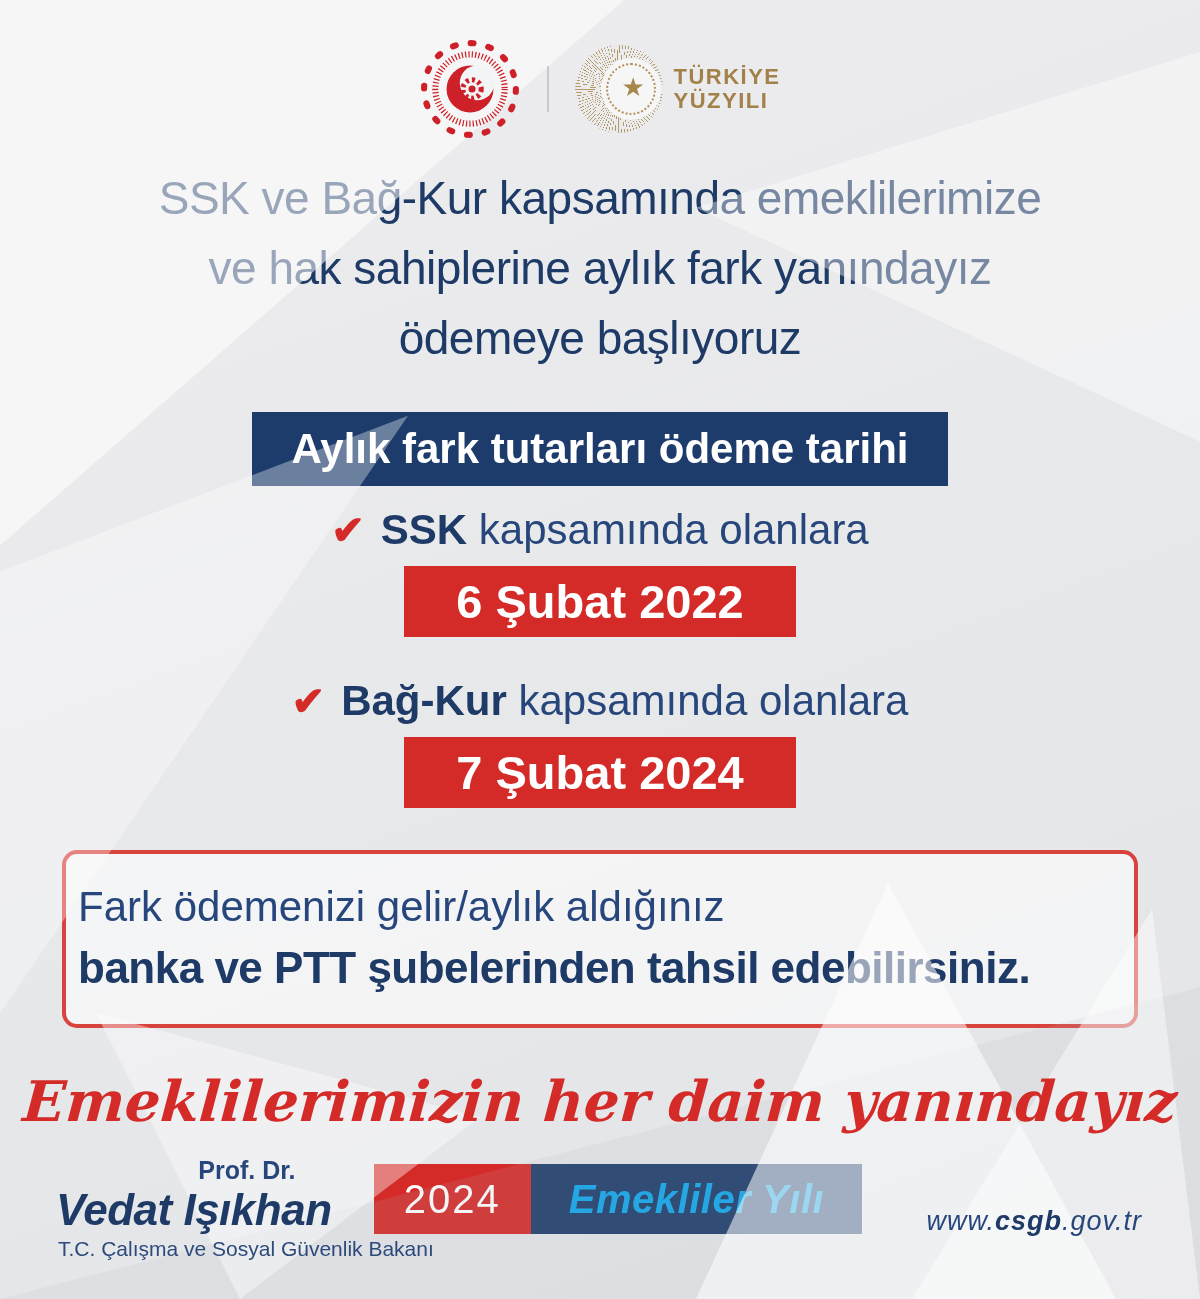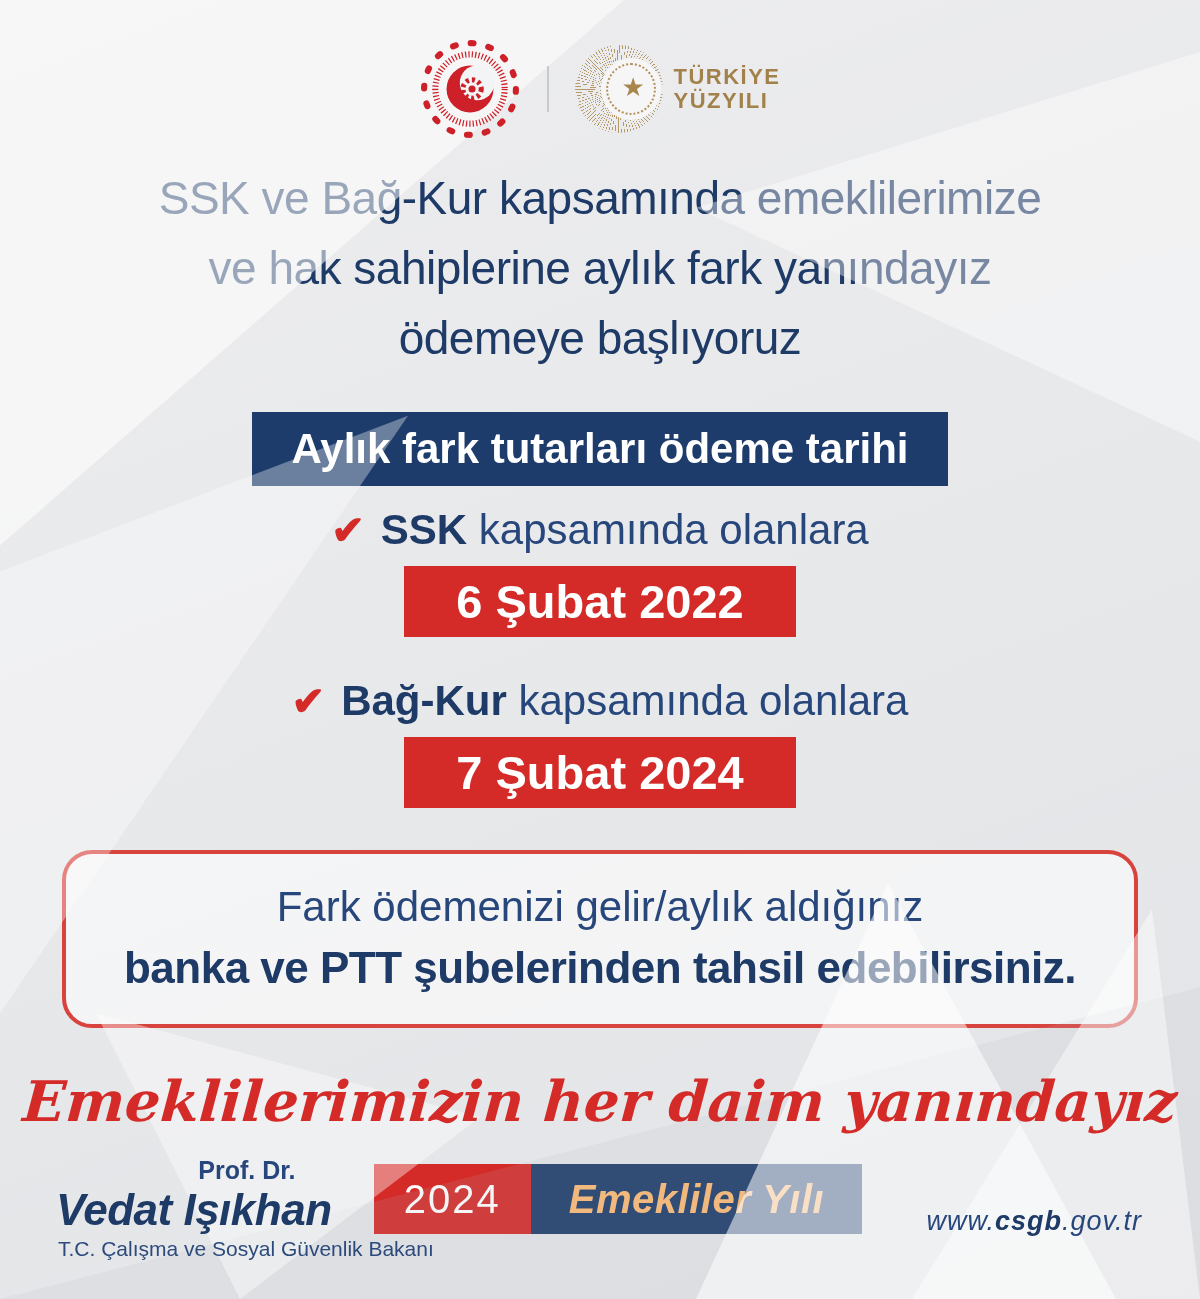--- a/index.html
+++ b/index.html
@@ -101,23 +101,22 @@
     color: #ffffff;
     font-weight: bold;
     font-size: 47px;
     padding: 8px 52px;
   }
 
   
   .info-box {
     margin: 42px 62px 0;
     border: 4px solid #d8433d;
-    border-radius: 30px;
+    border-radius: 15px;
     background: rgba(255,255,255,.55);
-    text-align: center;
     padding: 24px 12px 26px;
     line-height: 1.4;
   }
   .info-line1 { font-size: 42px; color: #27477c; }
   .info-line2 { font-size: 44px; font-weight: bold; color: #1e3a66; letter-spacing: -0.5px; }
 
   
   .slogan {
     margin-top: 40px;
     text-align: center;
@@ -138,21 +137,21 @@
     line-height: 1;
     padding-left: 36px;
   }
   .year-left {
     background: #d42b28; color: #fff;
     padding: 15px 30px;
     font-weight: normal;
     letter-spacing: 2px;
   }
   .year-right {
-    background: #1d3c6b; color: #fdba74;
+    background: #1d3c6b; color: #0ea5e9;
     padding: 15px 38px;
     font-weight: bold; font-style: italic;
     letter-spacing: 0.5px;
   }
 
   
   .signature {
     position: absolute; left: 56px; bottom: 38px;
   }
   .sig-title { font-weight: bold; font-size: 25px; color: #27477c; padding-left: 4px; text-align: center; }

